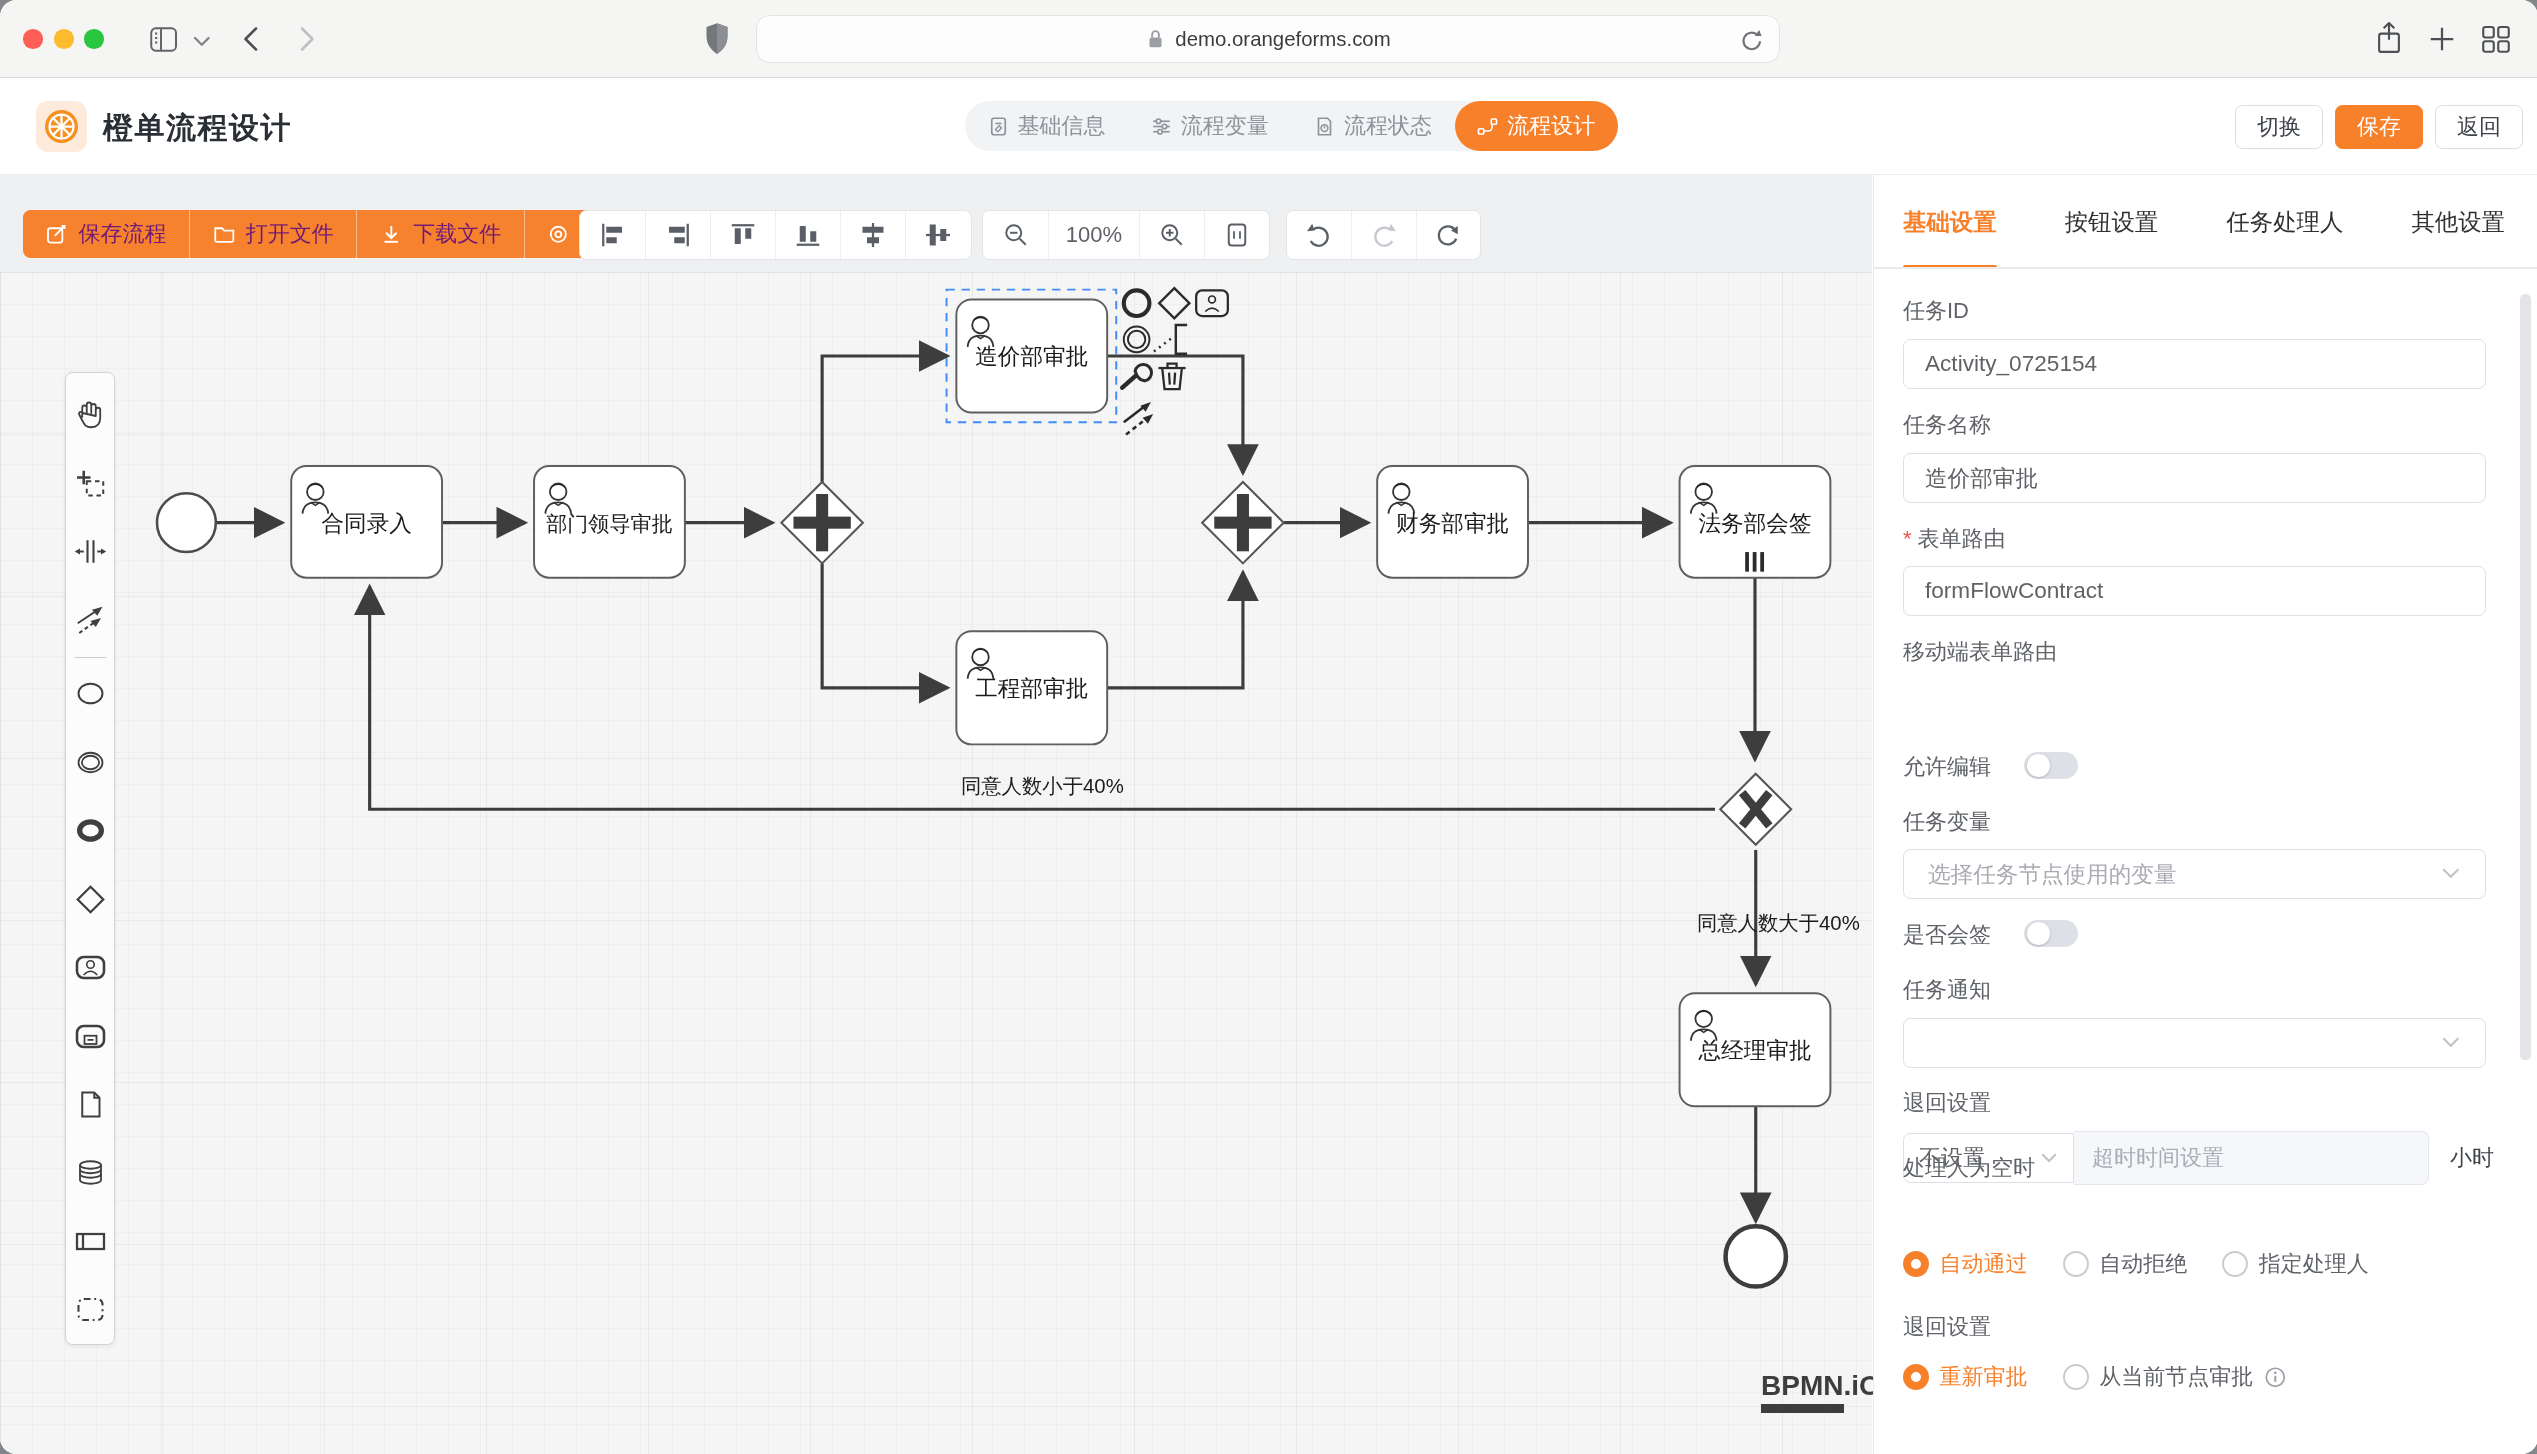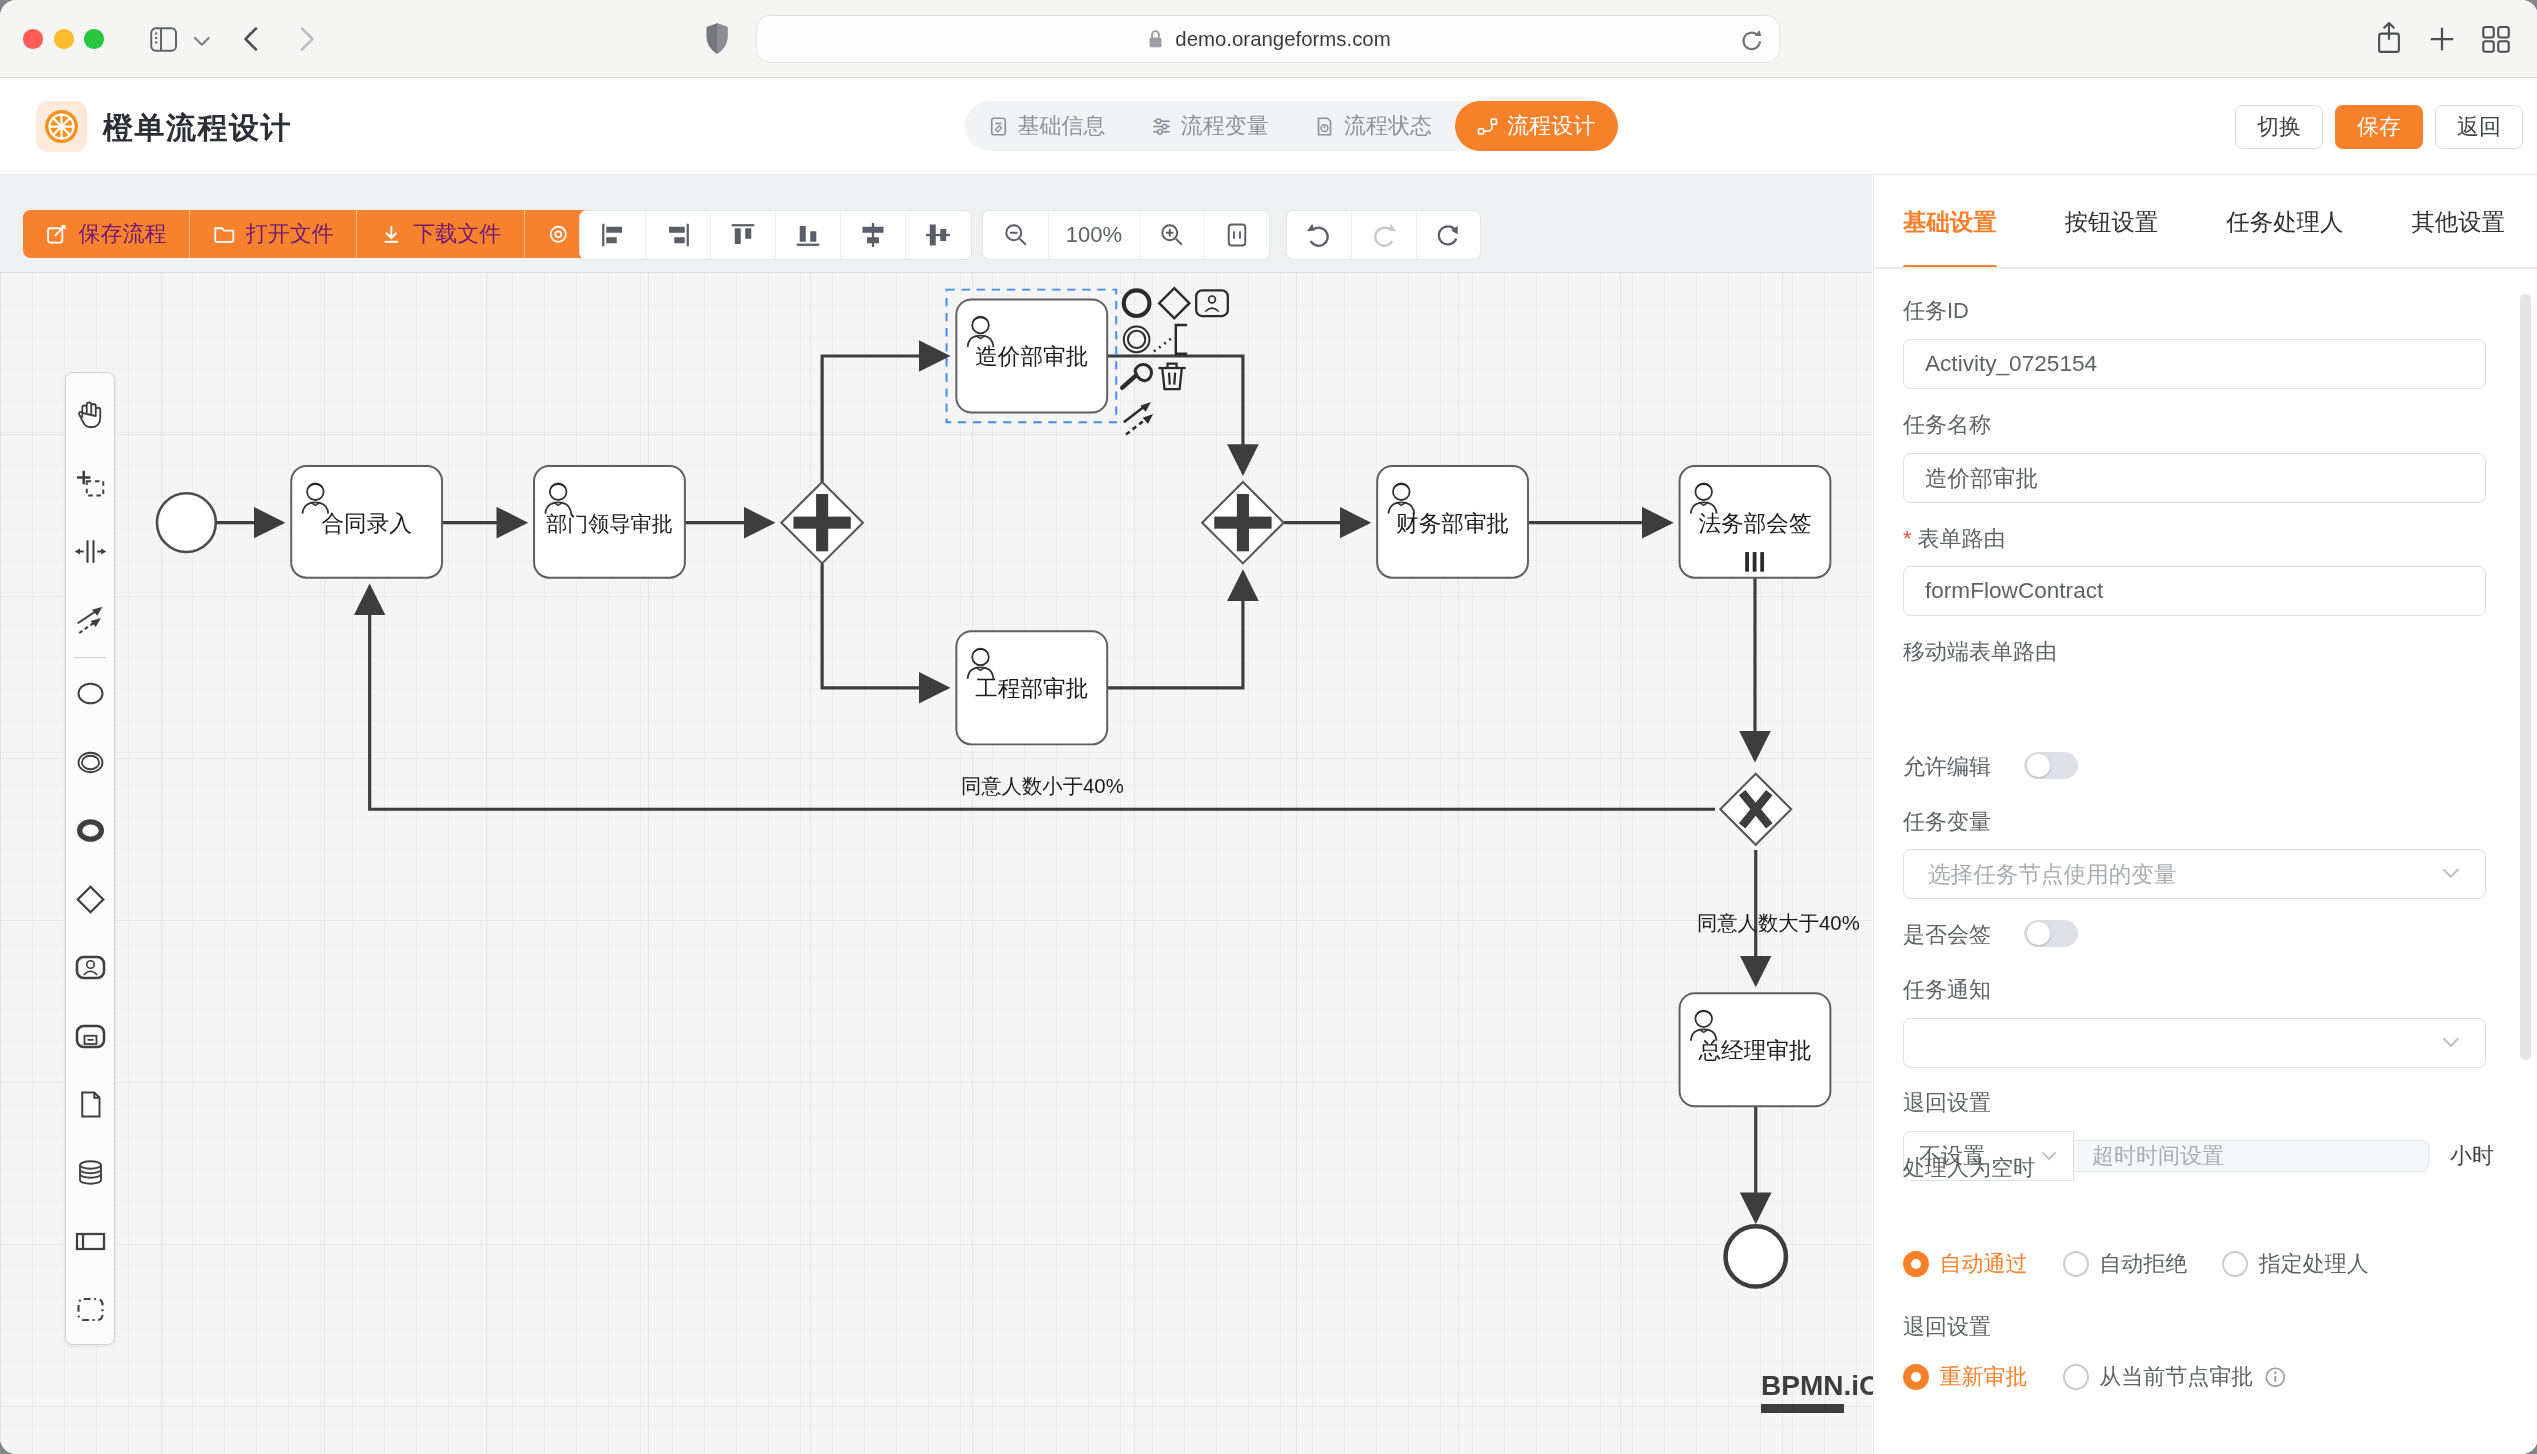--- a/index.html
+++ b/index.html
@@ -64,21 +64,21 @@
   .req{color:#f25643;margin-right:6px;}
   .inp{position:absolute;left:29px;width:583px;height:50px;border:1.5px solid #dcdfe6;border-radius:7.5px;padding:0 21px;
        font-size:22.6px;color:#606266;background:#fff;font-family:inherit;outline:none;}
   .sel{position:absolute;left:29px;width:583px;height:50px;border:1.5px solid #dcdfe6;border-radius:7.5px;display:flex;
        align-items:center;justify-content:space-between;padding:0 24px;font-size:22.6px;color:#a8abb2;background:#fff;}
   .toggle{position:absolute;left:150px;width:54px;height:27px;border-radius:13.6px;background:#dde0e6;}
   .toggle::after{content:"";position:absolute;left:3px;top:2.3px;width:22.6px;height:22.6px;border-radius:50%;background:#fff;box-shadow:0 0.8px 2.3px rgba(0,0,0,.25);}
   .timeout-row{position:absolute;left:29px;display:flex;align-items:center;}
   .t-sel{width:171px;height:50px;border:1.5px solid #dcdfe6;border-radius:7.5px 0 0 7.5px;display:flex;align-items:center;
         justify-content:space-between;padding:0 15px;font-size:22px;color:#606266;background:#fff;}
-  .t-inp{width:355px;height:32px;border:1.5px solid #e4e7ed;border-left:none;border-radius:0 7.5px 7.5px 0;background:#f5f7fa;
+  .t-inp{width:355px;height:54px;border:1.5px solid #e4e7ed;border-left:none;border-radius:0 7.5px 7.5px 0;background:#f5f7fa;
         display:flex;align-items:center;padding:0 18px;font-size:22px;color:#a9acb3;}
   .t-unit{margin-left:21px;font-size:22px;color:#3f434a;}
   .radio-row{position:absolute;left:29px;display:flex;align-items:center;gap:35px;}
   .radio-opt{display:flex;align-items:center;gap:10.6px;font-size:22px;color:#5f6368;}
   .radio{width:26px;height:26px;border-radius:50%;border:2.3px solid #c9cbd1;background:#fff;flex:0 0 auto;}
   .radio.checked{border:8.3px solid #f7802b;}
   .radio-opt.checked{color:#f7802b;}
   .scrollthumb{position:absolute;right:7.5px;top:119px;width:10.6px;height:766px;border-radius:5.3px;background:#e2e4e8;}
   .ic{display:block;}
 </style>

